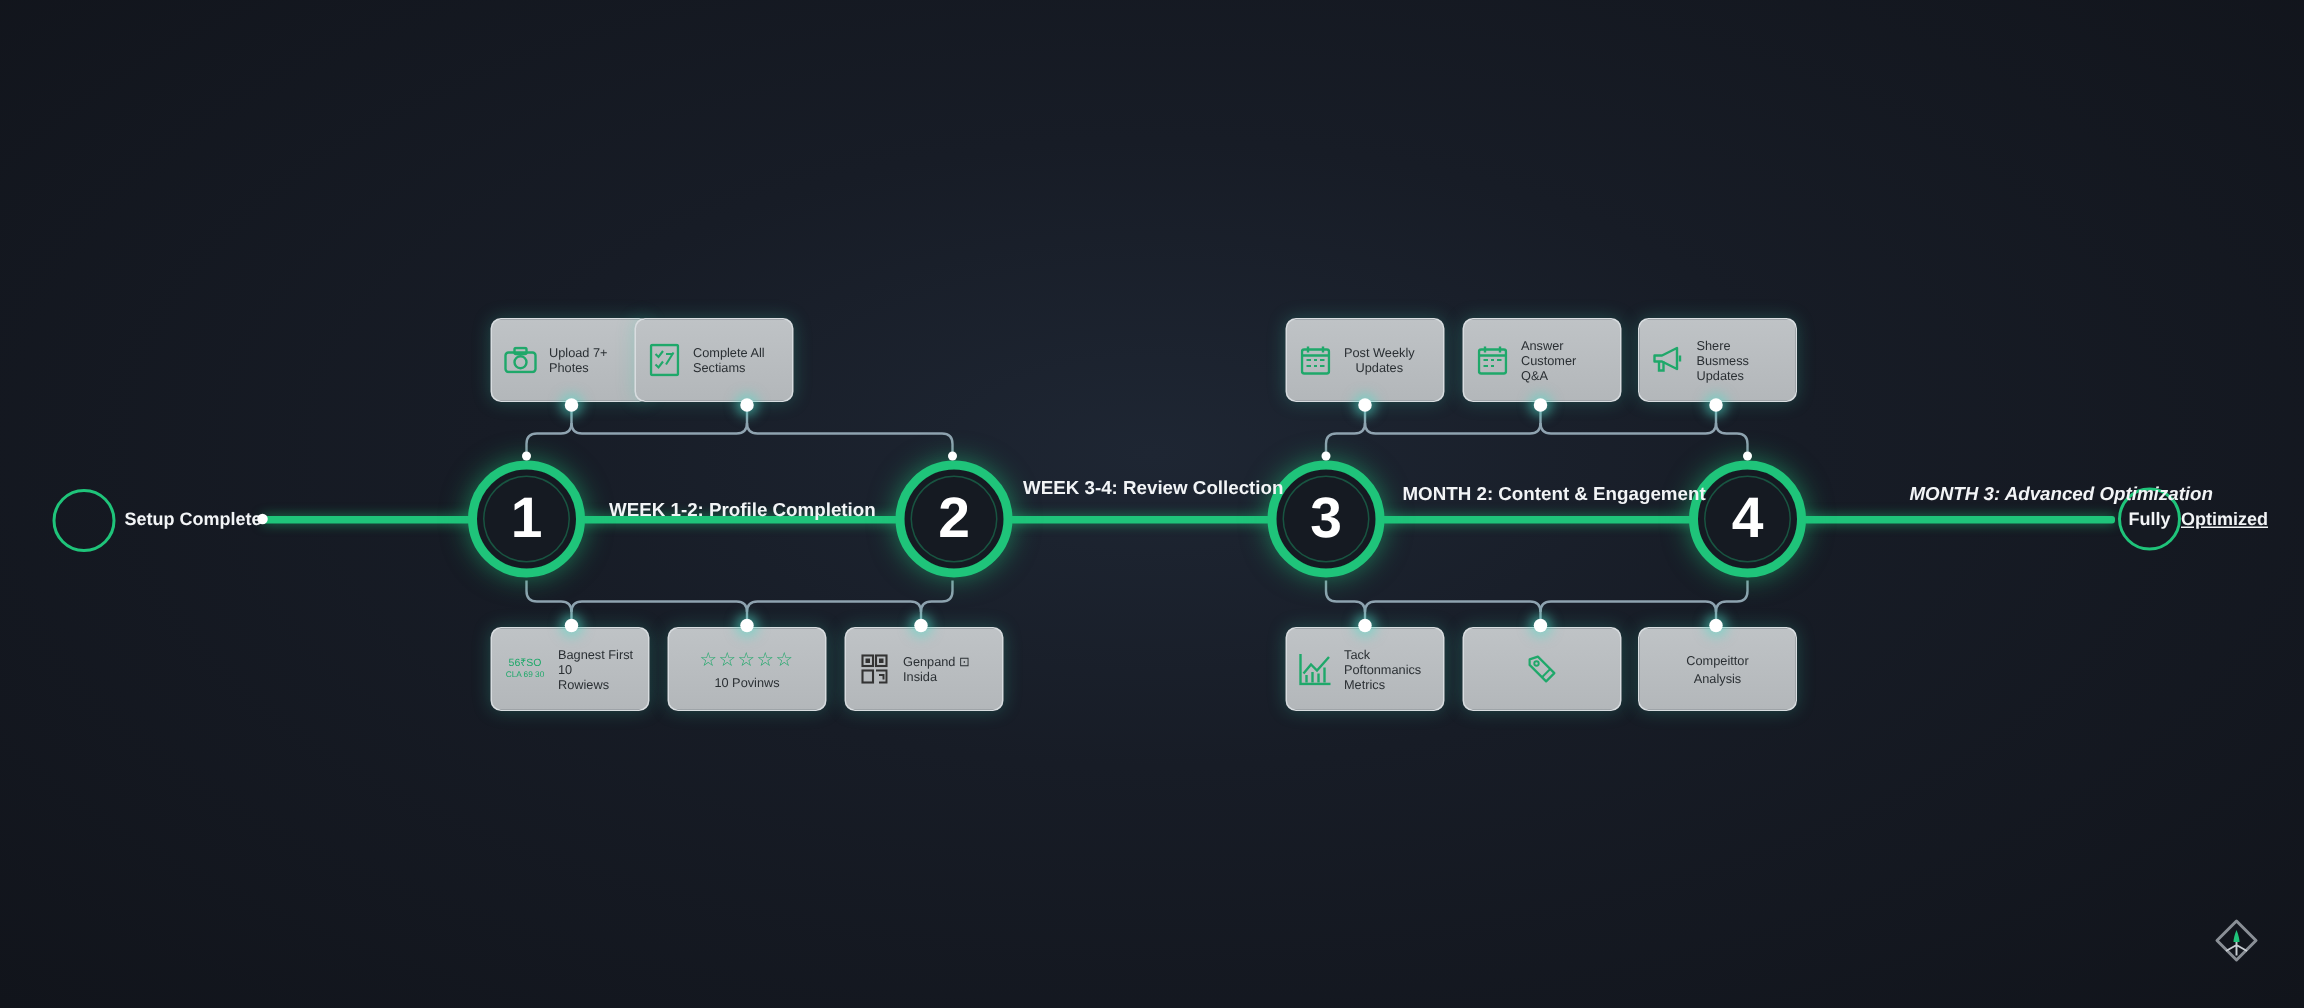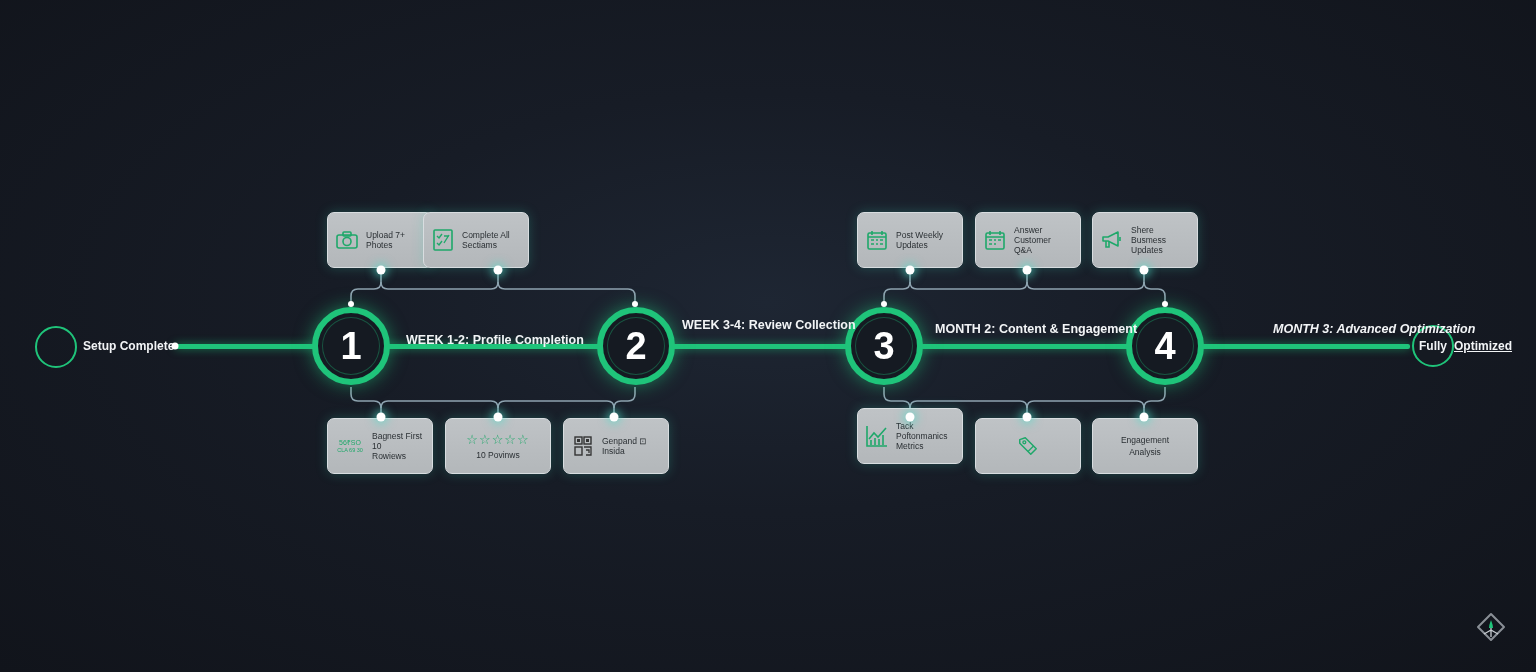--- a/index.html
+++ b/index.html
@@ -133,21 +133,21 @@
         <rect x="10" y="1" width="7" height="7" fill="none" stroke="#333" stroke-width="1.4"></rect>
         <rect x="1" y="11" width="7" height="8" fill="none" stroke="#333" stroke-width="1.4"></rect>
         <rect x="3" y="3" width="3" height="3" fill="#333"></rect>
         <rect x="12" y="3" width="3" height="3" fill="#333"></rect>
         <path d="M10 11 H17 V19 H12 M12 14 H15 V17" fill="none" stroke="#333" stroke-width="1.3"></path>
       </svg>
   </span>
   <span>Genpand ⊡ Insida</span>
 </div>
 
-<div class="card" style="left:857px; top:212px;">
+<div class="card" style="left:857px; top:212px;text-align:center;">
   <span class="ic">
     <svg width="20" height="20" viewBox="0 0 20 20">
         <rect x="1" y="3" width="18" height="16" rx="1.5" fill="none" stroke="#1fa86a" stroke-width="1.6"></rect>
         <path d="M1 7 H19 M5 1 V5 M15 1 V5" stroke="#1fa86a" stroke-width="1.6"></path>
         <path d="M4 10 H7 M9 10 H11 M13 10 H16 M4 14 H7 M9 14 H11 M13 14 H16" stroke="#1fa86a" stroke-width="1.4"></path>
       </svg>
   </span>
   <span><span>Post Weekly</span><br><span>Updates</span></span>
 </div>
 <div class="card" style="left:975px; top:212px;">
@@ -164,41 +164,41 @@
   <span class="ic">
     <svg width="22" height="20" viewBox="0 0 22 20">
         <path d="M2 7 H7 L17 2 V16 L7 11 H2 Z" fill="none" stroke="#1fa86a" stroke-width="1.6" stroke-linejoin="round"></path>
         <path d="M5 11 V17 H8 V11" fill="none" stroke="#1fa86a" stroke-width="1.6"></path>
         <path d="M19 7 V11" stroke="#1fa86a" stroke-width="1.6"></path>
       </svg>
   </span>
   <span><span>Shere</span><br><span>Busmess Updates</span></span>
 </div>
 
-<div class="card" style="left:857px; top:408px;">
+<div class="card" style="left:857px; top:418px;">
   <span class="ic">
     <svg width="22" height="22" viewBox="0 0 22 22">
         <path d="M1 1 V21 H21" fill="none" stroke="#1fa86a" stroke-width="1.6"></path>
         <path d="M3 14 L8 8 L12 12 L20 3" fill="none" stroke="#1fa86a" stroke-width="1.6"></path>
         <path d="M5 20 V15 M9 20 V13 M13 20 V14 M17 20 V10" stroke="#1fa86a" stroke-width="1.6"></path>
       </svg>
   </span>
   <span><span>Tack Poftonmanics</span><br><span>Metrics</span></span>
 </div>
 <div class="card center" style="left:975px; top:418px;">
   <span class="ic">
     <svg width="24" height="24" viewBox="0 0 24 24">
         <path d="M3 5 L9 3 L21 15 L15 21 L3 9 Z" fill="none" stroke="#1fa86a" stroke-width="1.6" stroke-linejoin="round"></path>
         <circle cx="8" cy="8" r="1.6" fill="none" stroke="#1fa86a" stroke-width="1.4"></circle>
         <path d="M12 18 L18 12" stroke="#1fa86a" stroke-width="1.4"></path>
       </svg>
   </span>
 </div>
 <div class="card center" style="left:1092px; top:418px;">
-  <span>Engagement</span>
+  <span>Compeittor</span>
   <span style="margin-top:-2px;">Analysis</span>
 </div>
 
 <div class="dot" style="left:381px; top:270px;"></div>
 <div class="dot" style="left:498px; top:270px;"></div>
 <div class="dot" style="left:381px; top:417px;"></div>
 <div class="dot" style="left:498px; top:417px;"></div>
 <div class="dot" style="left:614px; top:417px;"></div>
 <div class="dot" style="left:910px; top:270px;"></div>
 <div class="dot" style="left:1027px; top:270px;"></div>

